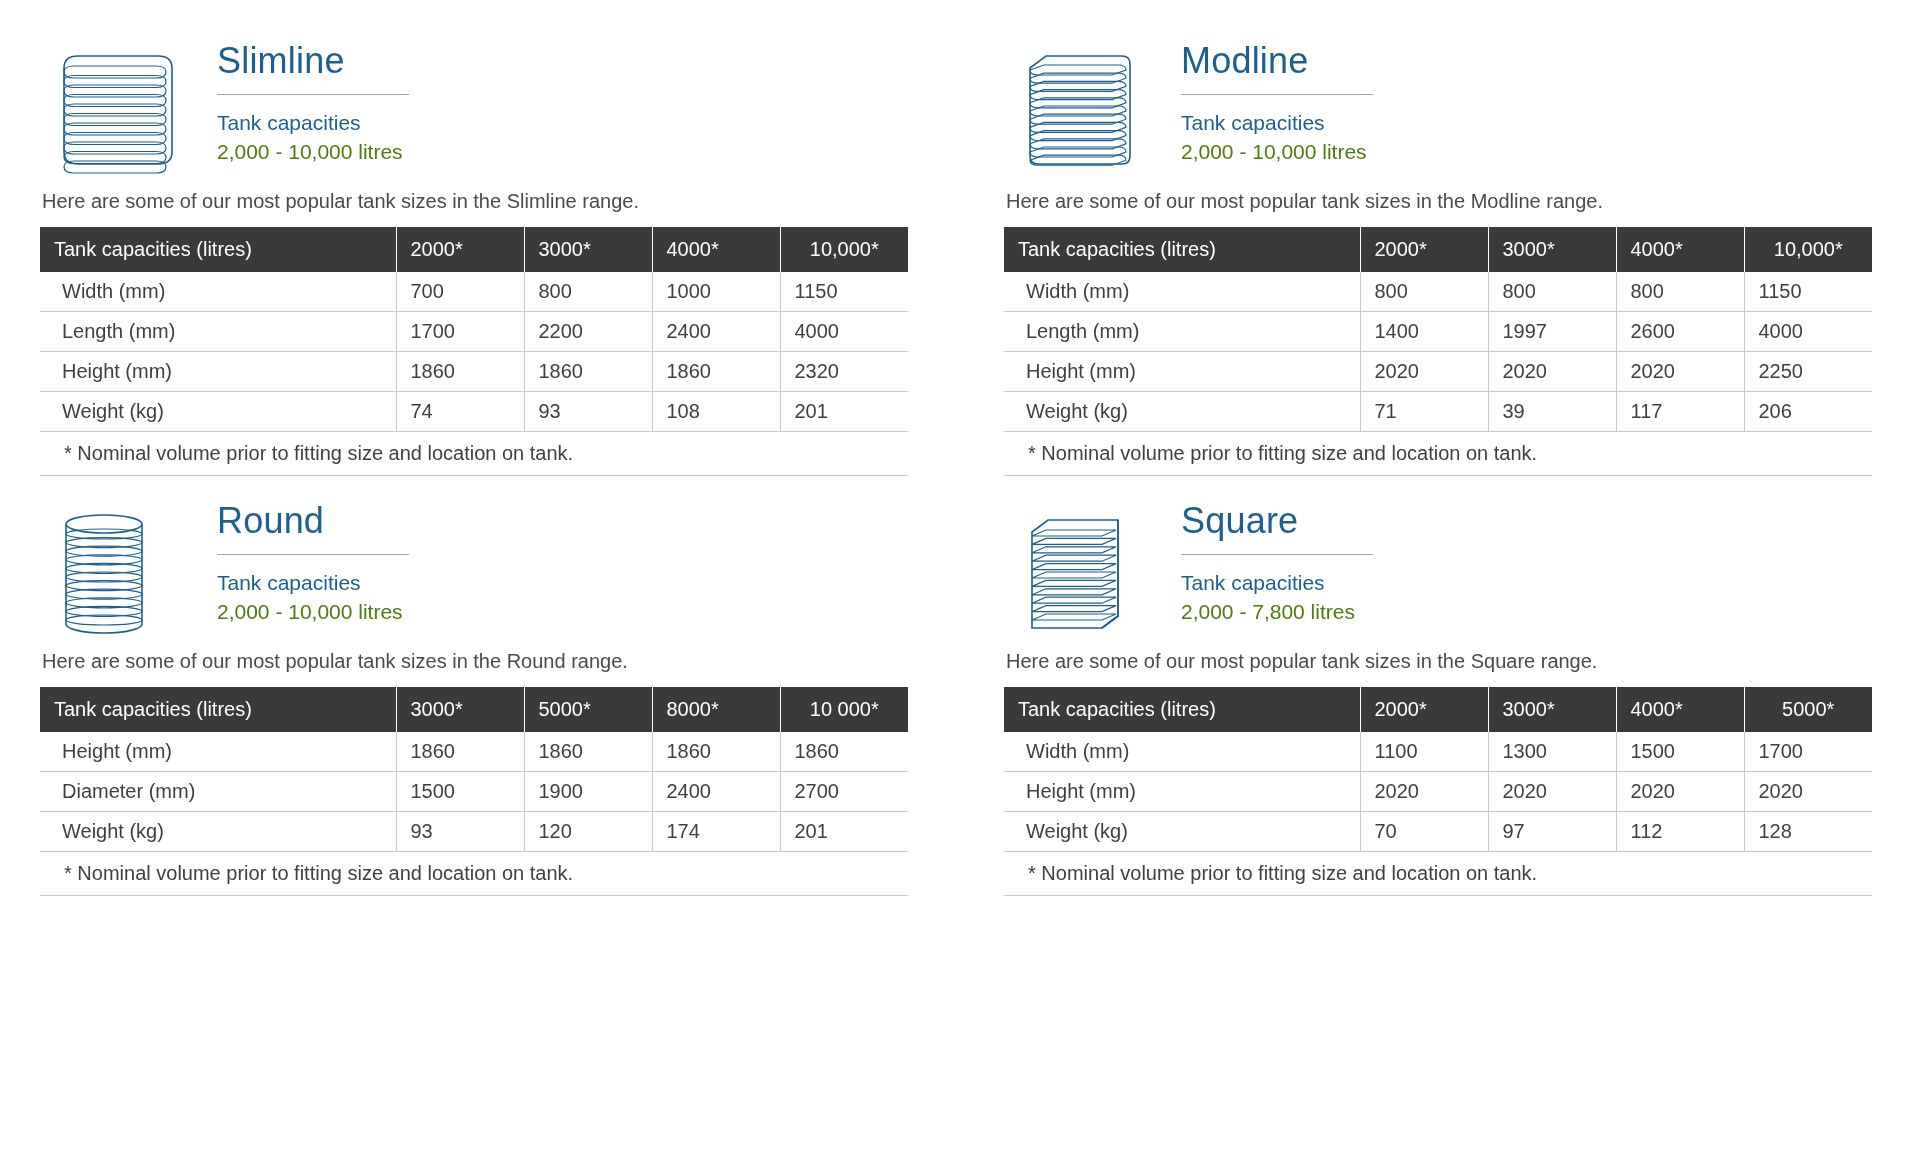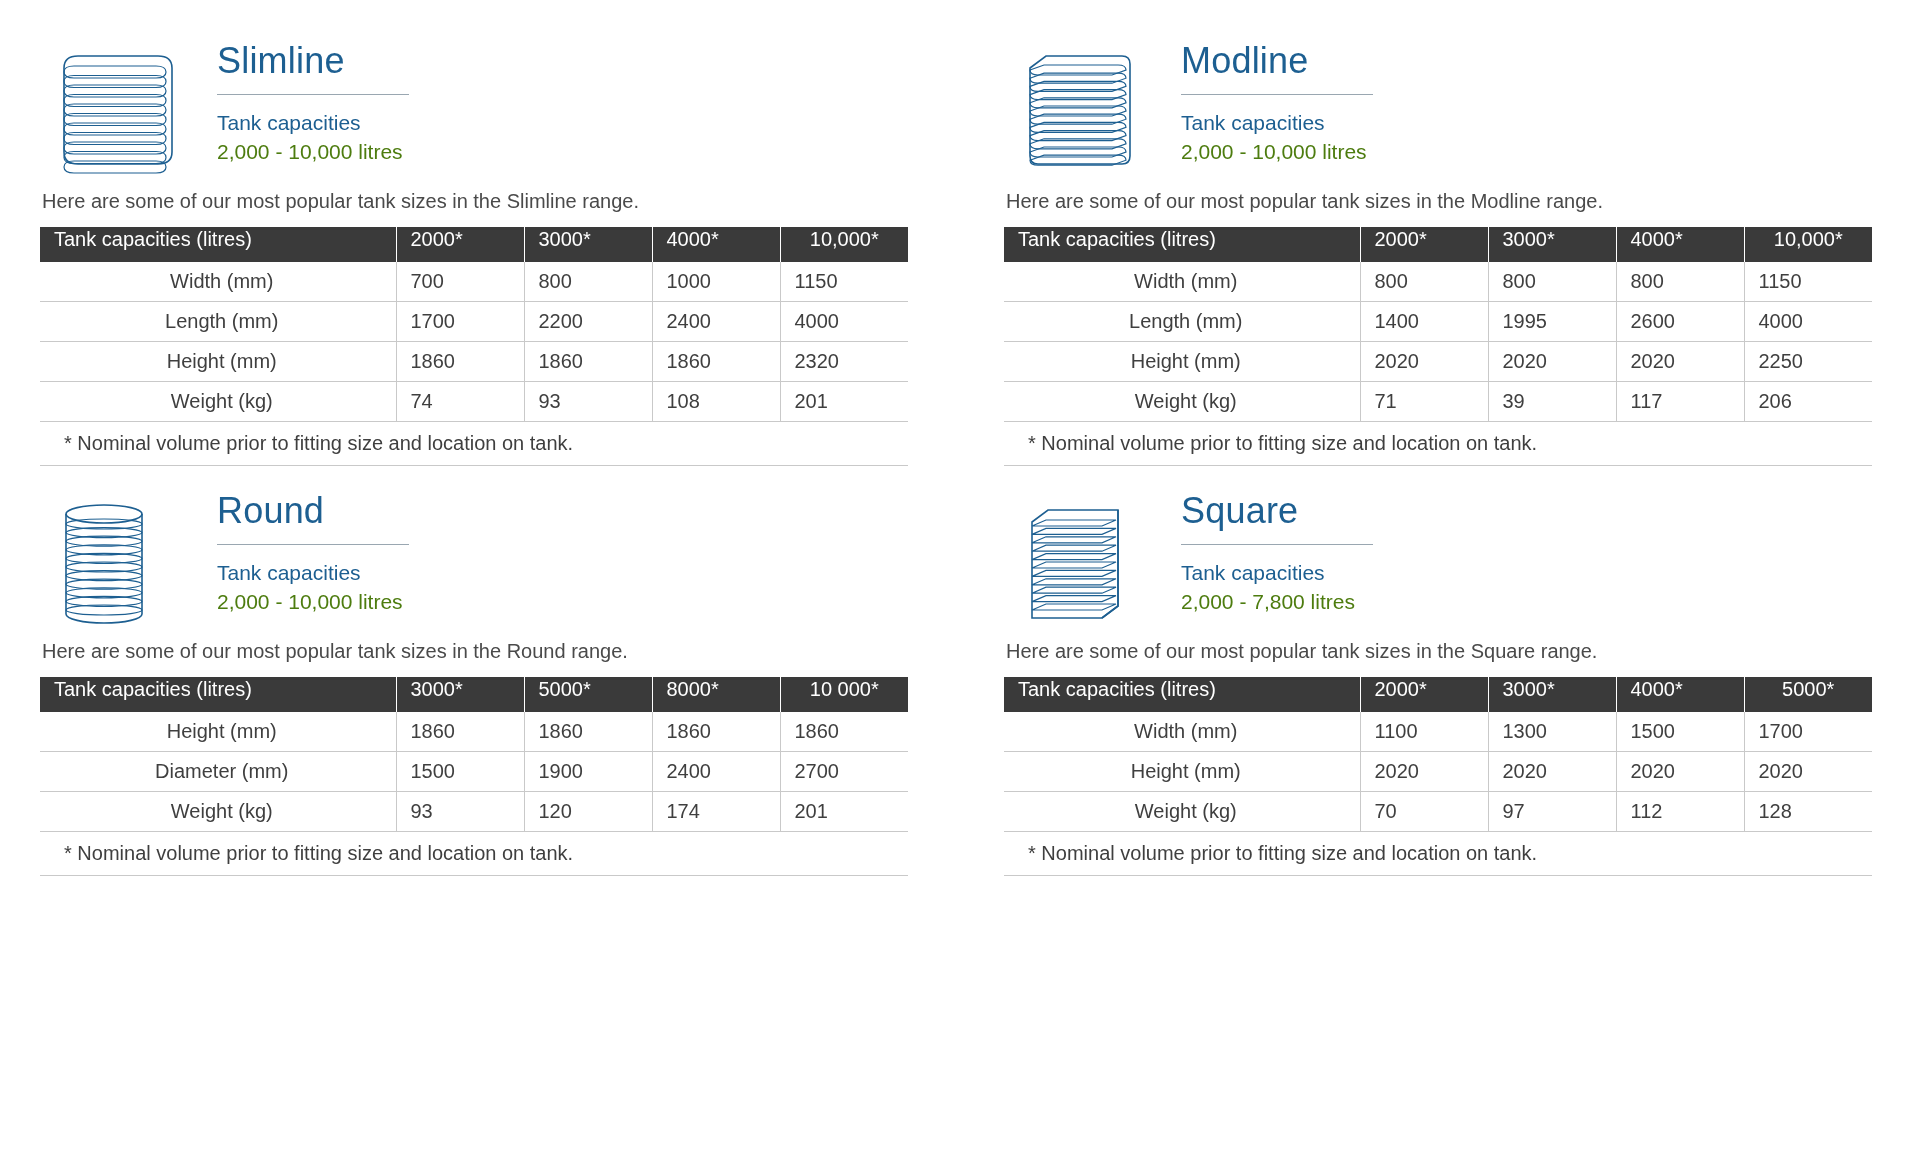--- a/index.html
+++ b/index.html
@@ -92,36 +92,35 @@
     font-size: 20px;
     padding: 8px 14px;
     height: 32px;
     box-sizing: border-box;
   }
   table.spec thead th {
     background: #3a3a3a;
     color: #ffffff;
     border-right: 1px solid #ffffff;
     font-size: 20px;
-    padding-top: 1px;
+    padding-top: 11px;
     padding-bottom: 11px;
   }
   table.spec thead th:last-child { border-right: none; text-align: center; }
   table.spec thead th.rowhead { width: 356px; }
   table.spec thead th.col { width: 128px; }
 
   table.spec tbody td {
     border-bottom: 1px solid #c9c9c9;
     border-right: 1px solid #c9c9c9;
     color: #3f3f3f;
   }
   table.spec tbody td:last-child { border-right: none; }
   table.spec tbody tr td.rowhead {
     padding-left: 22px;
-    text-align: center;
   }
   .footnote-row td {
     border-bottom: 1px solid #c9c9c9 !important;
     border-right: none !important;
     padding-left: 24px !important;
     color: #4a4a4a;
     font-size: 20px;
     padding-top: 10px !important;
     padding-bottom: 10px !important;
   }
@@ -243,21 +242,21 @@
             <tr>
               <td class="rowhead">Width (mm)</td>
               <td>800</td>
               <td>800</td>
               <td>800</td>
               <td>1150</td>
             </tr>
             <tr>
               <td class="rowhead">Length (mm)</td>
               <td>1400</td>
-              <td>1995</td>
+              <td>1997</td>
               <td>2600</td>
               <td>4000</td>
             </tr>
             <tr>
               <td class="rowhead">Height (mm)</td>
               <td>2020</td>
               <td>2020</td>
               <td>2020</td>
               <td>2250</td>
             </tr>

